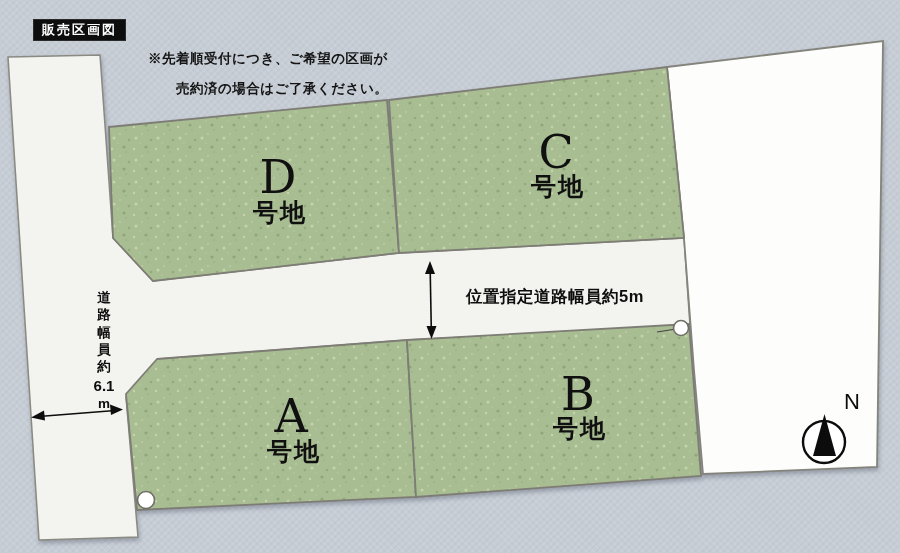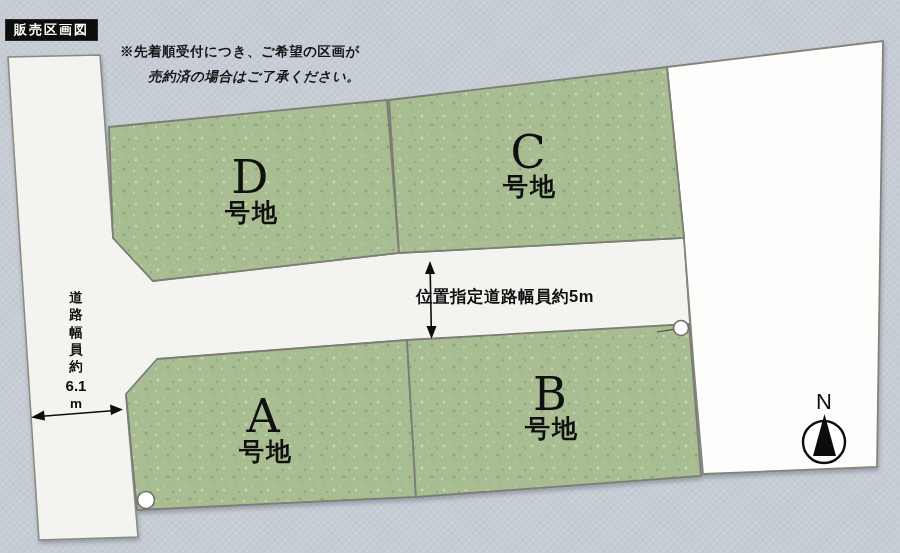--- a/index.html
+++ b/index.html
@@ -6,21 +6,21 @@
   .map-root{
     position:relative;width:900px;height:553px;overflow:hidden;
     background-color:#c7cdd5;
     background-image:
       repeating-linear-gradient(45deg, rgba(255,255,255,.07) 0 2px, rgba(0,0,0,0) 2px 5px),
       repeating-linear-gradient(-45deg, rgba(110,120,138,.06) 0 2px, rgba(0,0,0,0) 2px 5px);
     font-family:"Liberation Sans", sans-serif;
     color:#151515;
   }
   .layer{position:absolute;left:0;top:0;}
-  .abs{position:absolute;white-space:nowrap;}
+  .abs{position:absolute;white-space:nowrap;margin-left:28px;}
   .ctr{transform:translate(-50%,-50%);}
   .badge{
     background:#0d0d0d;color:#ffffff;font-size:13px;font-weight:700;
     letter-spacing:2px;padding:3px 8px 4px 8px;line-height:1;
     border:1px solid #2a2a2a;
   }
   .notice{font-size:13.5px;font-weight:700;letter-spacing:.5px;color:#141414;line-height:1;}
   .plot-letter{font-family:"DejaVu Serif", serif;font-size:46px;font-weight:400;line-height:1;color:#101010;}
   .plot-suffix{font-family:"DejaVu Serif", serif;font-size:25px;font-weight:600;line-height:1;color:#101010;letter-spacing:2px;}
   .road-h-label{font-size:16.5px;font-weight:700;color:#0e0e0e;letter-spacing:.5px;}
@@ -82,36 +82,36 @@
     </g>
 
     <g>
       <circle cx="824" cy="442" r="21" fill="#ffffff" stroke="#0c0c0c" stroke-width="2.4"></circle>
       <polygon points="824.5,414 813,456 836,456" fill="#0c0c0c"></polygon>
     </g>
   </svg>
 
   <div class="abs badge" style="left:5px;top:19px;">販売区画図</div>
 
-  <div class="abs notice" style="left:120px;top:45px;">※先着順受付につき、ご希望の区画が</div>
-  <div class="abs notice" style="left:148px;top:70px;font-style:italic;">売約済の場合はご了承ください。</div>
+  <div class="abs notice" style="left:120px;top:52px;">※先着順受付につき、ご希望の区画が</div>
+  <div class="abs notice" style="left:148px;top:82px;">売約済の場合はご了承ください。</div>
 
   <div class="abs ctr plot-letter" style="left:250px;top:177px;">D</div>
   <div class="abs ctr plot-suffix" style="left:252px;top:212px;">号地</div>
 
   <div class="abs ctr plot-letter" style="left:528px;top:152px;">C</div>
   <div class="abs ctr plot-suffix" style="left:530px;top:186px;">号地</div>
 
   <div class="abs ctr plot-letter" style="left:263px;top:416px;">A</div>
   <div class="abs ctr plot-suffix" style="left:266px;top:451px;">号地</div>
 
   <div class="abs ctr plot-letter" style="left:550px;top:394px;">B</div>
   <div class="abs ctr plot-suffix" style="left:552px;top:428px;">号地</div>
 
-  <div class="abs road-h-label" style="left:416px;top:286px;">位置指定道路幅員約5m</div>
+  <div class="abs road-h-label" style="left:438px;top:286px;">位置指定道路幅員約5m</div>
 
   <div class="abs road-v-label" style="left:61px;top:291px;width:30px;">
     <span>道</span>
     <span>路</span>
     <span>幅</span>
     <span>員</span>
     <span>約</span>
     <span class="num">6.1</span>
     <span>m</span>
   </div>

